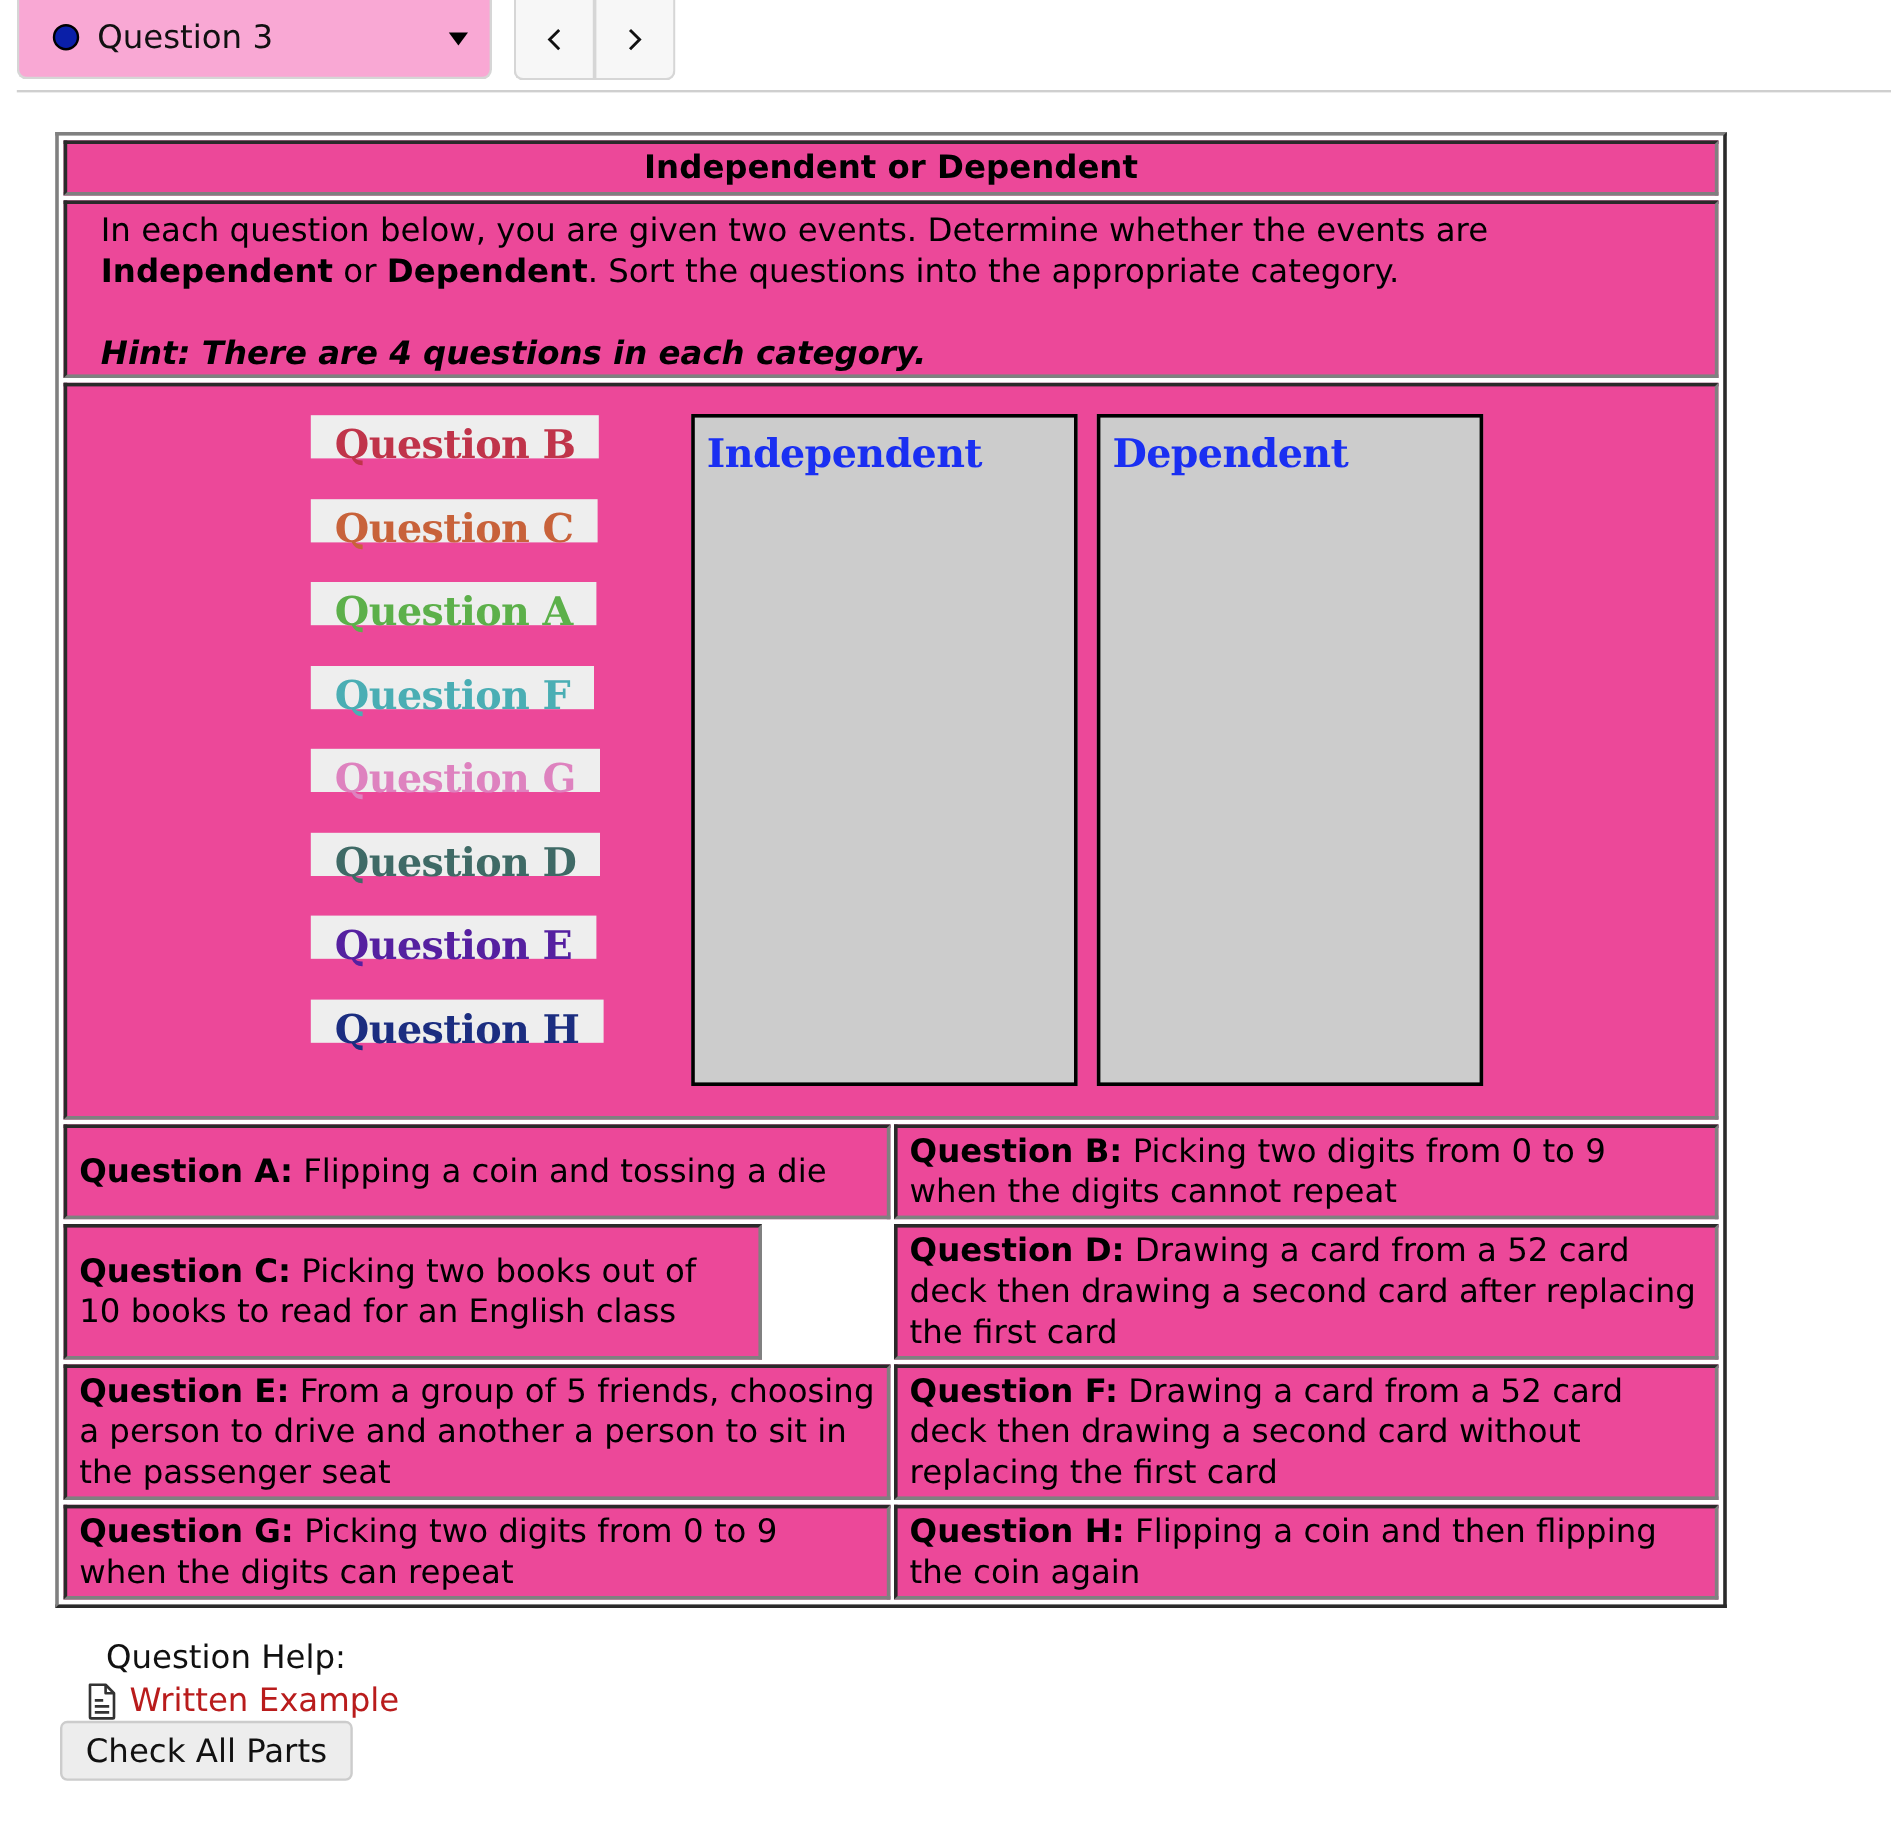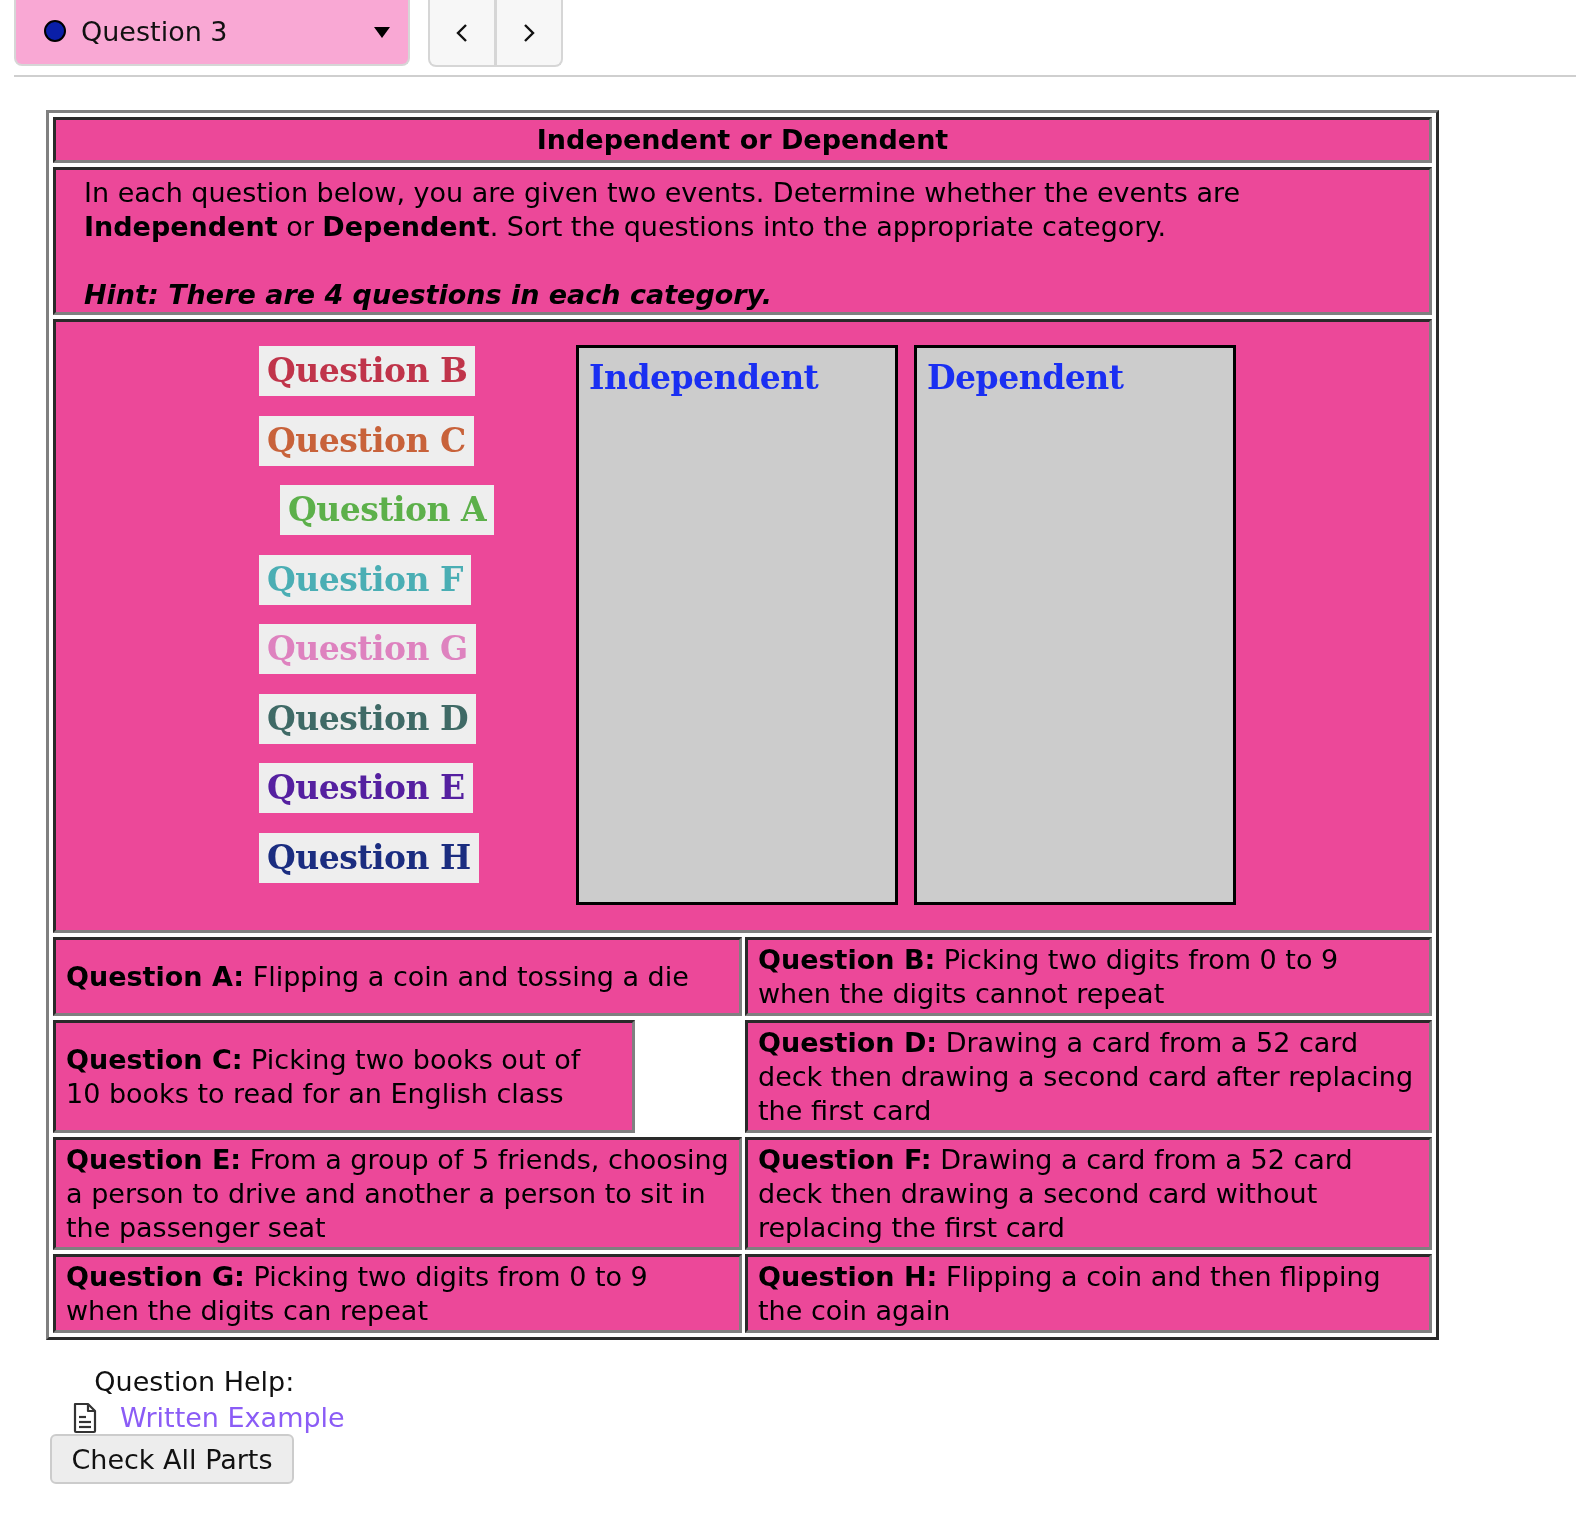--- a/index.html
+++ b/index.html
@@ -31,36 +31,36 @@
 
   .title-cell { left: 4px; top: 4px; width: 1379px; height: 46px; text-align: center; }
   .title-text { font-weight: bold; font-size: 27px; line-height: 40px; }
 
   .intro-cell { left: 4px; top: 54px; width: 1379px; height: 148px; padding: 6px 28px; }
   .intro-cell p { margin: 0; font-size: 27px; line-height: 34px; }
   .intro-cell .hint { margin-top: 34px; font-weight: bold; font-style: italic; }
 
   .sort-cell { left: 4px; top: 206px; width: 1379px; height: 614px; }
 
-  .chip { position: absolute; left: 203px; height: 50px; padding: 0 8px; background: #eeeeee;
+  .chip { position: absolute; left: 203px; height: 36px; padding: 0 20px; background: #eeeeee;
     font-family: "DejaVu Serif", serif; font-weight: bold; font-size: 33px; line-height: 50px; cursor: grab; white-space: nowrap; letter-spacing: -0.5px; }
 
   .bin { position: absolute; top: 23px; width: 322px; height: 560px; box-sizing: border-box;
     border: 3px solid #000; background: #cccccc; }
   .bin-title { position: absolute; left: 10px; top: 8px; font-family: "DejaVu Serif", serif; font-weight: bold;
     font-size: 33px; line-height: 44px; color: #1a2ff2; letter-spacing: -0.5px; }
 
   .qcell { font-size: 27px; line-height: 34px; padding: 0 10px; display: flex; align-items: center; }
   .qcell b { font-weight: bold; }
   .qcell .txt { display: block; }
 
   
   .help { position: absolute; left: 44px; top: 1364px; font-size: 27px; line-height: 36px; display: flex; align-items: center; flex-direction: column; }
   .help-label { color: #111; }
-  .help-link { margin-left: 28px; display: flex; align-items: center; color: #8b5cf6; cursor: pointer; gap: 12px; }
+  .help-link { margin-left: 28px; display: flex; align-items: center; color: #b91c1c; cursor: pointer; }
   .help-link svg { width: 26px; height: 32px; margin-right: 10px; }
 
   .check-btn { position: absolute; left: 50px; top: 1434px; width: 244px; height: 50px; box-sizing: border-box;
     border: 2px solid #cccccc; border-radius: 6px; background: #ededed; font-family: "DejaVu Sans", sans-serif;
     font-size: 27px; color: #111; cursor: pointer; padding: 0; }
 </style>
 </head>
 <body>
 
 <div class="topbar">
@@ -91,21 +91,21 @@
   </div>
 
   <div class="cell intro-cell">
     <p><span>In each question below, you are given two events. Determine whether the events are </span><b>Independent</b><span> or </span><b>Dependent</b><span>. Sort the questions into the appropriate category.</span></p>
     <p class="hint">Hint: There are 4 questions in each category.</p>
   </div>
 
   <div class="cell sort-cell">
     <div class="chip" style="top: 24px; color: rgb(192, 52, 74);">Question B</div>
     <div class="chip" style="top: 94px; color: rgb(200, 98, 58);">Question C</div>
-    <div class="chip" style="top: 163px; color: rgb(92, 176, 74); margin-left: 21px;">Question A</div>
+    <div class="chip" style="top: 163px; color: rgb(92, 176, 74);">Question A</div>
     <div class="chip" style="top: 302px; color: rgb(222, 130, 191);">Question G</div>
     <div class="chip" style="top: 233px; color: rgb(74, 174, 180);">Question F</div>
     <div class="chip" style="top: 372px; color: rgb(63, 106, 102); text-align: center;">Question D</div>
     <div class="chip" style="top: 441px; color: rgb(85, 32, 160);">Question E</div>
     <div class="chip" style="top: 511px; color: rgb(27, 45, 128);">Question H</div>
 
     <div class="bin" style="left:520px;">
       <span class="bin-title">Independent</span>
     </div>
     <div class="bin" style="left:858px;">

